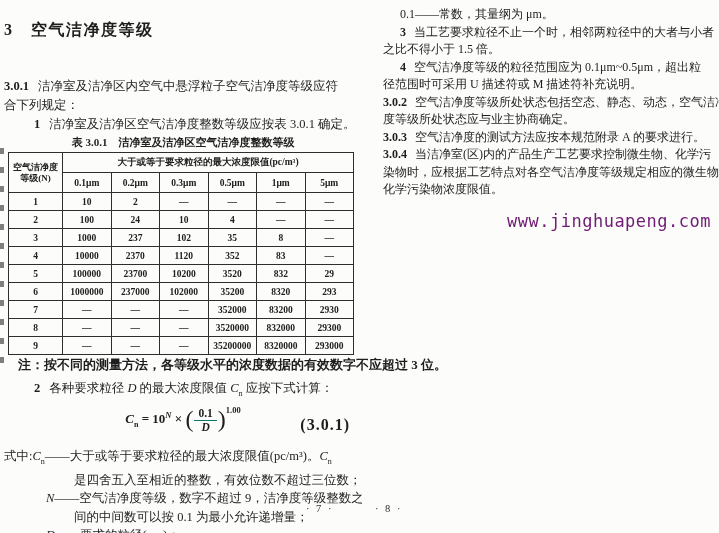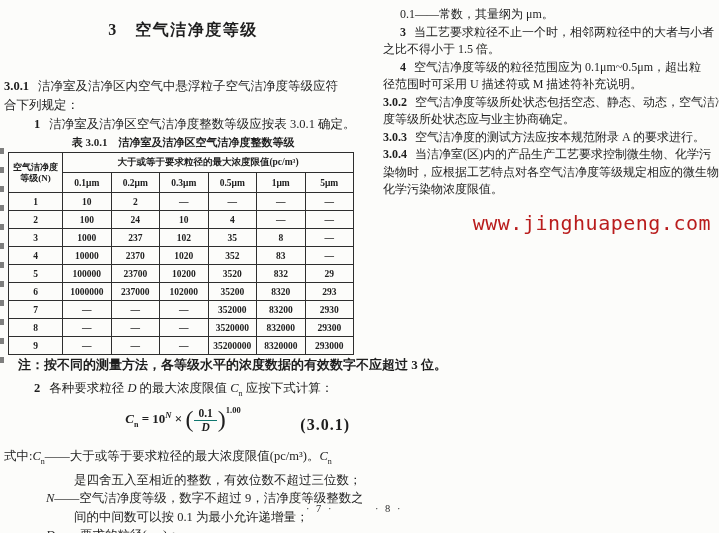--- a/index.html
+++ b/index.html
@@ -2,21 +2,21 @@
 <html><head>
 <meta charset="utf-8">
 <style>
   html,body{margin:0;padding:0;background:#e9e9e6;}
   .scan-page{
     position:relative;width:719px;height:533px;background:#fcfcfa;
     overflow:hidden;font-family:"Liberation Serif","DejaVu Serif",serif;color:#1e1e1e;
   }
   
   .col-left{position:absolute;left:4px;top:14px;width:358px;}
-  .doc-title{text-align:center;font-size:16px;font-weight:bold;letter-spacing:1.5px;margin-top:6px;white-space:nowrap;}
+  .doc-title{text-align:left;font-size:16px;font-weight:bold;letter-spacing:1.5px;margin-top:6px;white-space:nowrap;}
   .body-text{font-size:12.5px;line-height:19px;}
   .para301{margin-top:36px;}
   .bline{white-space:nowrap;overflow:hidden;}
   .secnum{font-weight:bold;margin-right:9px;}
   .ind30{padding-left:30px;}
   .tbl-caption{margin-top:2px;text-align:center;font-size:11px;font-weight:bold;line-height:13px;white-space:nowrap;}
   table.limits{border-collapse:collapse;table-layout:fixed;width:346px;margin:3px 0 0 4px;font-size:9.5px;}
   table.limits th,table.limits td{
     border:1px solid #2e2e2e;text-align:center;vertical-align:middle;
     padding:0;font-weight:bold;color:#202020;
@@ -44,21 +44,21 @@
   .pn-left{left:306px;}
   .pn-right{left:375px;}
   
   .col-right{position:absolute;left:383px;top:6px;width:336px;}
   .rline{font-size:12px;line-height:17.5px;white-space:nowrap;overflow:hidden;}
   .rline.ind{padding-left:17px;}
   .rline .secnum{margin-right:8px;}
   .watermark{
     margin-top:12px;text-align:right;padding-right:8px;
     font-family:"DejaVu Sans Mono","Liberation Mono",monospace;
-    font-size:20px;color:#b91c1c;letter-spacing:0.5px;white-space:nowrap;
+    font-size:17px;color:#701a75;letter-spacing:0.5px;white-space:nowrap;
   }
   
   .edge-artifact{
     position:absolute;left:0;top:148px;width:4px;height:216px;opacity:.65;
     background:repeating-linear-gradient(180deg,#3b3b3b 0 6px,transparent 6px 19px);
   }
 </style>
 </head>
 <body>
 
@@ -130,21 +130,21 @@
             <td>237</td>
             <td>102</td>
             <td>35</td>
             <td>8</td>
             <td>—</td>
           </tr>
           <tr>
             <td>4</td>
             <td>10000</td>
             <td>2370</td>
-            <td>1020</td>
+            <td>1120</td>
             <td>352</td>
             <td>83</td>
             <td>—</td>
           </tr>
           <tr>
             <td>5</td>
             <td>100000</td>
             <td>23700</td>
             <td>10200</td>
             <td>3520</td>

